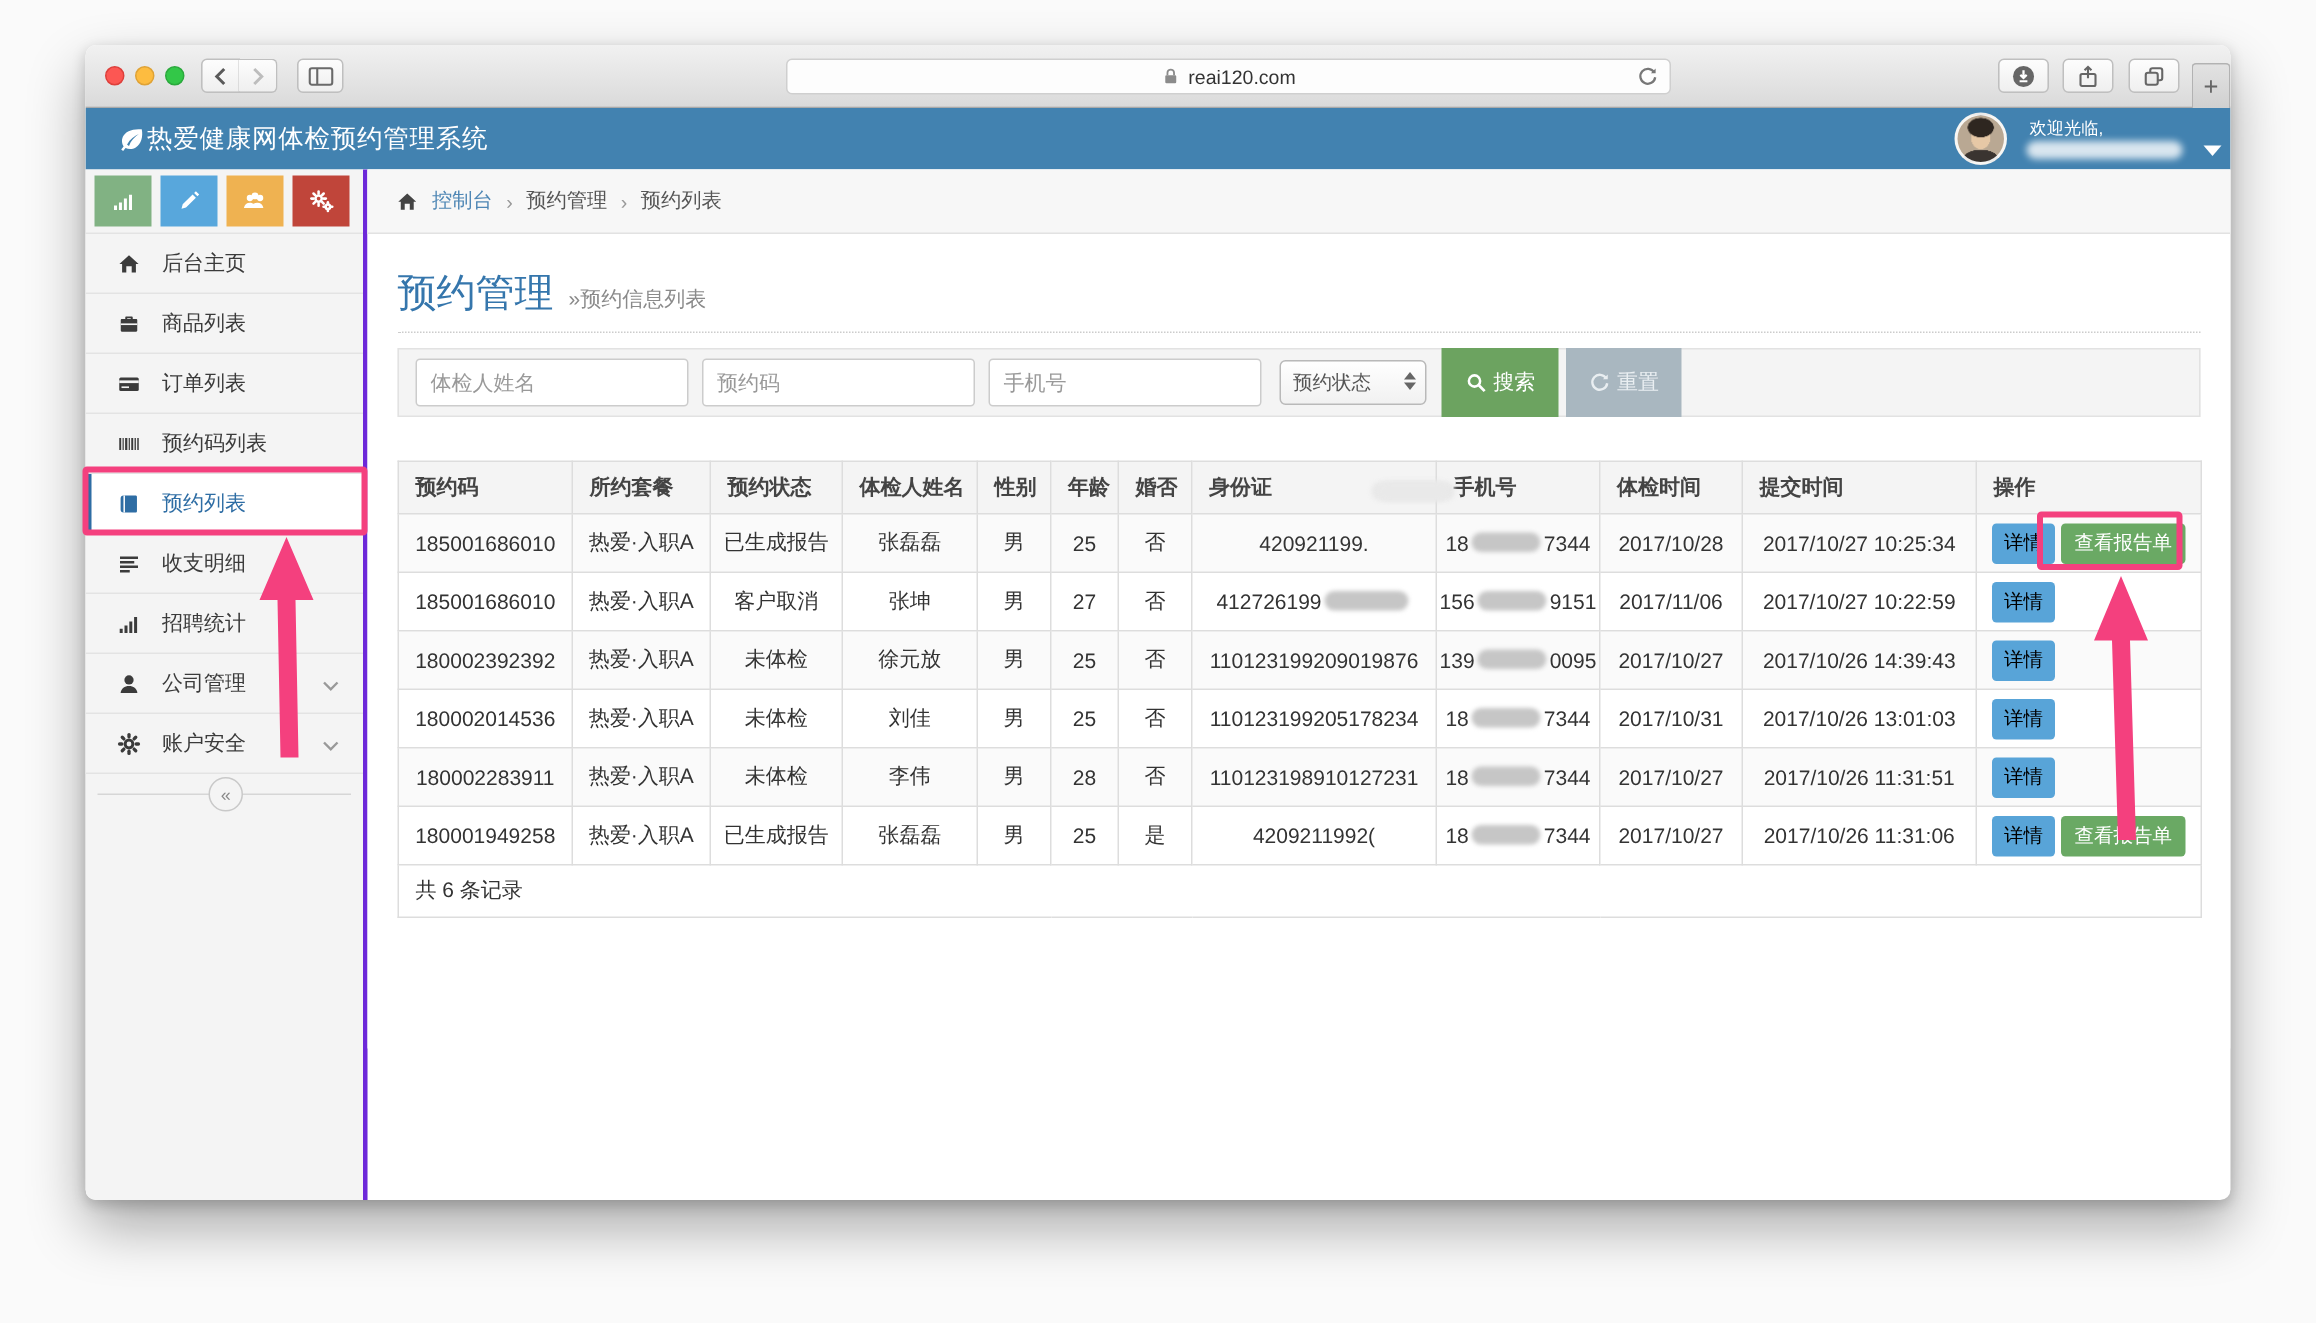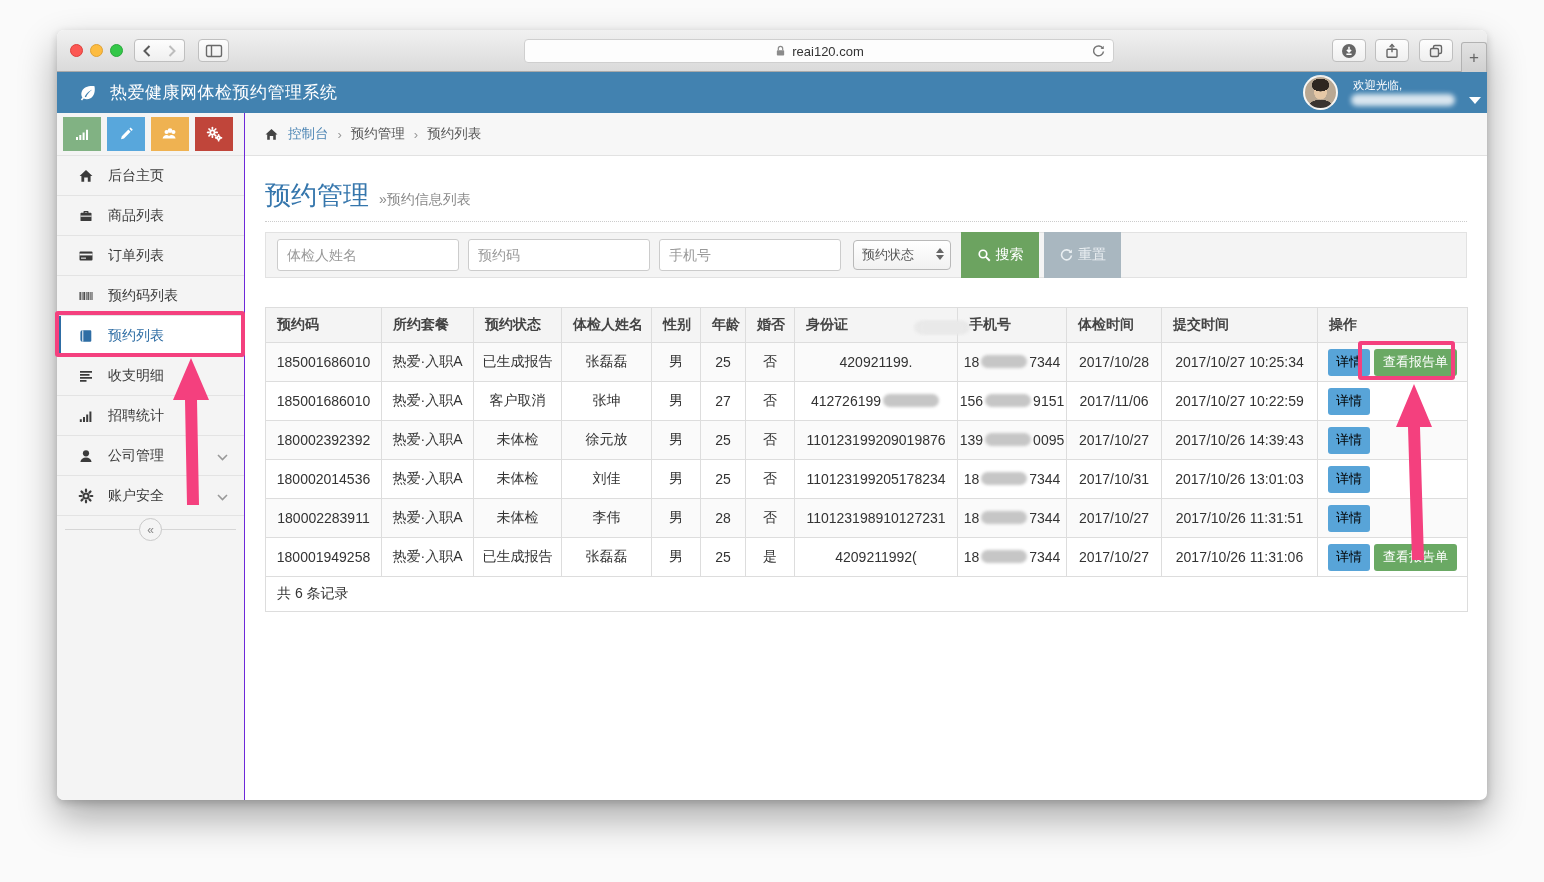--- a/index.html
+++ b/index.html
@@ -27,37 +27,37 @@
   .newtab { position:absolute; left:1404px; top:12px; width:26px; height:30px; background:linear-gradient(#e2e2e2,#d0d0d0);
             border:1px solid #b2b2b2; border-bottom:none; border-radius:3px 3px 0 0; color:#666; font-size:17px;
             display:flex; align-items:center; justify-content:center; }
   .urlbar { position:absolute; left:423px; top:9px; width:590px; height:24px; background:#fdfdfd;
             border:1px solid #cfcfcf; border-radius:4px; display:flex; align-items:center; justify-content:center;
             font-size:13px; color:#333;margin-left:44px; }
   .urlbar .refresh { position:absolute; right:7px; top:4px; }
 
   
   .appbar { position:absolute; left:0; top:42px; width:1430px; height:41px; background:#4282b0; }
-  .brand { position:absolute; left:21px; top:0; height:41px; display:flex; align-items:center; gap:12px;
+  .brand { position:absolute; left:21px; top:0; height:41px; display:flex; align-items:center; gap:0;
            color:#fff; font-size:17px; letter-spacing:.5px; }
   .avatar { position:absolute; left:1246px; top:3px; width:35px; height:35px; border-radius:50%;
             border:2px solid rgba(255,255,255,.9);
             background:
               radial-gradient(ellipse 46% 34% at 50% 26%, #2e2620 0 60%, transparent 62%),
               radial-gradient(ellipse 34% 40% at 50% 48%, #e6c8a6 0 60%, transparent 62%),
               radial-gradient(ellipse 60% 30% at 50% 92%, #3a3430 0 60%, transparent 62%),
               #b9a893; }
   .welcome { position:absolute; left:1296px; top:6px; color:#fff; font-size:11.5px; }
   .name-blur { position:absolute; left:1294px; top:22px; width:104px; height:12px; border-radius:7px;
                background:rgba(255,255,255,.8); filter:blur(2.6px); }
   .user-caret { position:absolute; left:1412px; top:25px; width:0; height:0;
                 border-left:6px solid transparent; border-right:6px solid transparent; border-top:7px solid #fff; }
 
   
-  .sidebar { position:absolute; left:0; top:83px; width:188px; height:687px; background:#f4f4f4; border-right:1px solid #6d28d9; }
+  .sidebar { position:absolute; left:0; top:83px; width:188px; height:687px; background:#f4f4f4; border-right:3px solid #6d28d9; }
   .quick { position:absolute; left:6px; top:4px; display:flex; gap:6px; }
   .qbtn { width:38px; height:34px; display:flex; align-items:center; justify-content:center; }
   .qb1{background:#81b283;} .qb2{background:#58a7dc;} .qb3{background:#efb251;} .qb4{background:#c0453a;}
   .menu { position:absolute; left:0; top:42px; width:100%; border-top:1px solid #e3e3e3; }
   .mi { height:40px; display:flex; align-items:center; padding-left:20px; gap:13px; border-bottom:1px solid #e3e3e3;
         color:#3b3b3b; font-size:14px; background:#f4f4f4; cursor:pointer; }
   .mi .micon { width:18px; display:flex; justify-content:center; color:#3b3b3b; }
   .mi.active { background:#fff; color:#2e6da4; border-left:4px solid #2e6da4; padding-left:16px; }
   .mi.active .micon { color:#2e6da4; }
   .mi .chev { margin-left:auto; margin-right:16px; }

